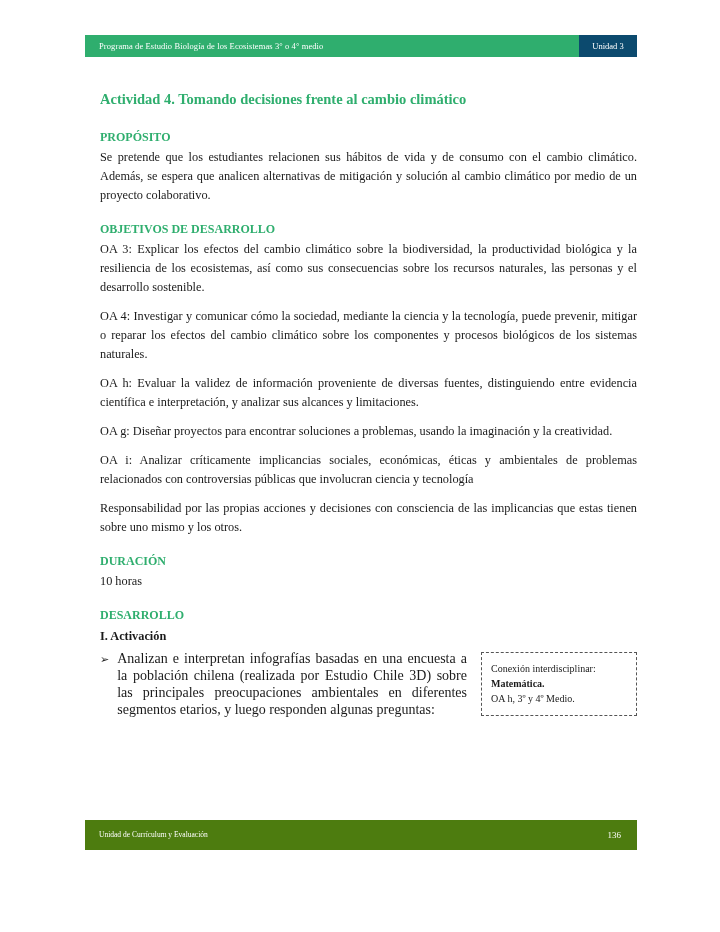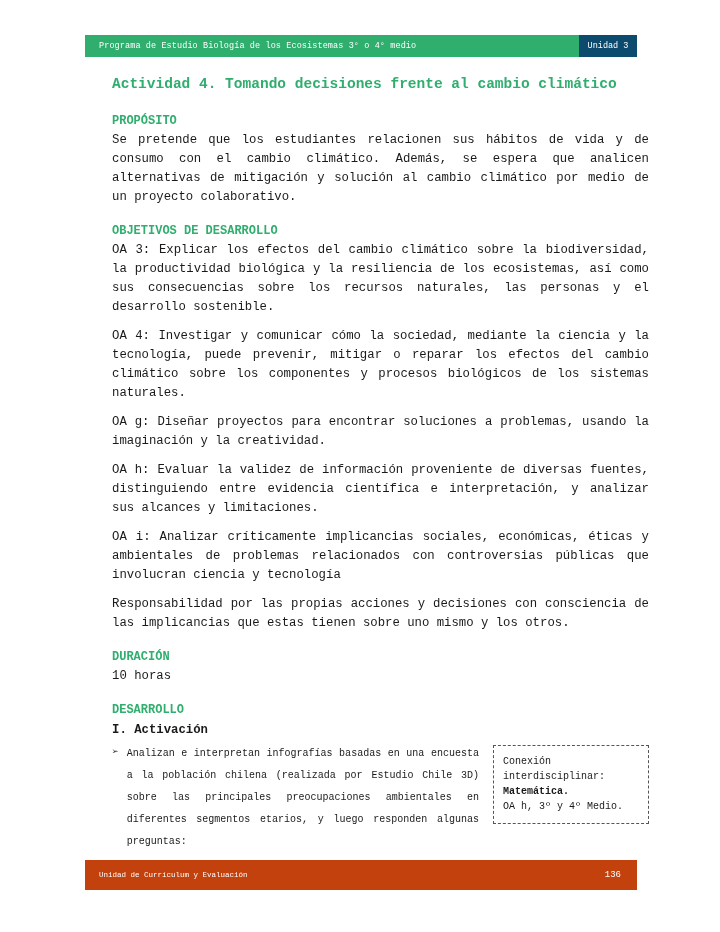--- a/index.html
+++ b/index.html
@@ -1,21 +1,21 @@
 <!DOCTYPE html>
 <html lang="es"><head>
 <meta charset="utf-8">
 <style>
   * { margin:0; padding:0; box-sizing:border-box; }
   html,body { background:#ffffff; }
   .page {
     position:relative;
     width:720px; height:932px;
     background:#ffffff;
-    font-family:Liberation Mono, monospace;
+    font-family:Liberation Serif, serif;
     color:#1a1a1a;
     overflow:hidden;
     margin:0 auto;
   }
   
   .header-bar {
     position:absolute; left:85px; top:35px;
     width:552px; height:22px;
     background:#2fae6e;
     display:flex; align-items:stretch;
@@ -25,23 +25,22 @@
     padding-left:14px;
     color:#ffffff; font-size:8.5px; letter-spacing:0.1px;
   }
   .unit-badge {
     width:58px; background:#0c4a6e;
     display:flex; align-items:center; justify-content:center;
     color:#ffffff; font-size:8.5px;
   }
   
   .content {
-    position:absolute; left:100px; top:76px;
+    position:absolute; left:100px; top:91px;
     width:537px;
-    margin-left:12px;
   }
   .doc-title {
     color:#2fae6e; font-weight:bold; font-size:14.5px;
     margin-bottom:22px;
   }
   .sec-heading {
     color:#2fae6e; font-weight:bold; font-size:12px;
     margin-top:17px; margin-bottom:3px;
   }
   .sec-heading.first { margin-top:0; }
@@ -55,36 +54,36 @@
   .activation-row {
     display:flex; align-items:flex-start; gap:14px;
   }
   .bullet-item {
     flex:1; display:flex; gap:8px;
   }
   .bullet-marker {
     font-size:11px; line-height:19px; color:#222; flex:0 0 auto;
   }
   .bullet-text {
-    font-size:10px; line-height:22px; text-align:justify;
+    font-size:14px; line-height:17px; text-align:justify;
   }
   .connection-box {
     flex:0 0 156px;
     border:1px dashed #555;
     background:#ffffff;
     padding:8px 16px 9px 9px;
     font-size:10px; line-height:15px;
     margin-top:2px;
   }
   .connection-box .bold { font-weight:bold; }
   
   .footer-bar {
-    position:absolute; left:85px; top:860px;
+    position:absolute; left:85px; top:820px;
     width:552px; height:30px;
-    background:#c2410c;
+    background:#4d7c0f;
     display:flex; align-items:center;
     color:#ffffff;
   }
   .footer-lines {
     flex:1; padding-left:14px;
     font-size:7.5px; line-height:10px;
   }
   .footer-page {
     padding-right:16px; font-size:9px;margin-left:20px;
   }
@@ -102,22 +101,22 @@
   <div class="content">
 
     <div class="doc-title">Actividad 4. Tomando decisiones frente al cambio climático</div>
 
     <div class="sec-heading first">PROPÓSITO</div>
     <p class="body-text">Se pretende que los estudiantes relacionen sus hábitos de vida y de consumo con el cambio climático. Además, se espera que analicen alternativas de mitigación y solución al cambio climático por medio de un proyecto colaborativo.</p>
 
     <div class="sec-heading">OBJETIVOS DE DESARROLLO</div>
     <p class="body-text">OA 3: Explicar los efectos del cambio climático sobre la biodiversidad, la productividad biológica y la resiliencia de los ecosistemas, así como sus consecuencias sobre los recursos naturales, las personas y el desarrollo sostenible.</p>
     <p class="body-text">OA 4: Investigar y comunicar cómo la sociedad, mediante la ciencia y la tecnología, puede prevenir, mitigar o reparar los efectos del cambio climático sobre los componentes y procesos biológicos de los sistemas naturales.</p>
+    <p class="body-text">OA h: Evaluar la validez de información proveniente de diversas fuentes, distinguiendo entre evidencia científica e interpretación, y analizar sus alcances y limitaciones.</p>
     <p class="body-text">OA g: Diseñar proyectos para encontrar soluciones a problemas, usando la imaginación y la creatividad.</p>
-    <p class="body-text">OA h: Evaluar la validez de información proveniente de diversas fuentes, distinguiendo entre evidencia científica e interpretación, y analizar sus alcances y limitaciones.</p>
     <p class="body-text">OA i: Analizar críticamente implicancias sociales, económicas, éticas y ambientales de problemas relacionados con controversias públicas que involucran ciencia y tecnología</p>
 
     <p class="body-text">Responsabilidad por las propias acciones y decisiones con consciencia de las implicancias que estas tienen sobre uno mismo y los otros.</p>
 
     <div class="sec-heading">DURACIÓN</div>
     <p class="body-text">10 horas</p>
 
     <div class="sec-heading">DESARROLLO</div>
     <div class="sub-heading">I. Activación</div>
 

